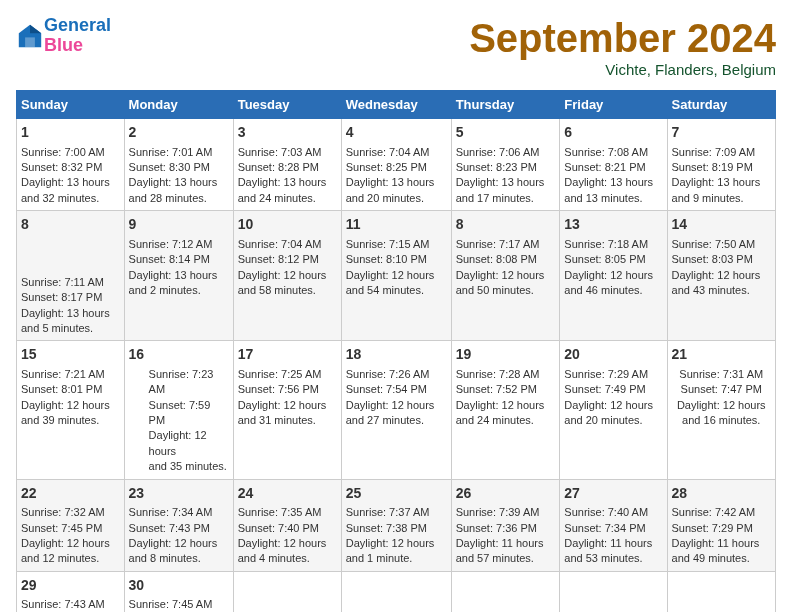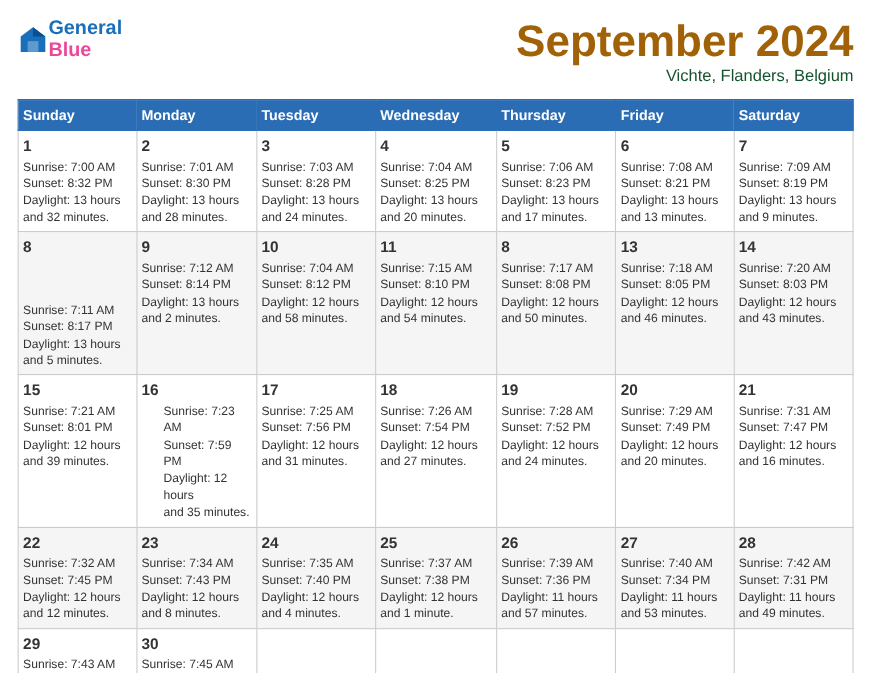--- a/index.html
+++ b/index.html
@@ -210,21 +210,21 @@
         </td>
         <td>
           <span class="day-num">13</span>
           <div class="day-info" style="white-space: pre-line;">Sunrise: 7:18 AM
 Sunset: 8:05 PM
 Daylight: 12 hours
 and 46 minutes.</div>
         </td>
         <td>
           <span class="day-num">14</span>
-          <div class="day-info" style="white-space: pre-line;">Sunrise: 7:20 AM
+          <div class="day-info" style="white-space: pre-line;">Sunrise: 7:50 AM
 Sunset: 8:03 PM
 Daylight: 12 hours
 and 43 minutes.</div>
         </td>
       </tr>
       <tr>
         <td>
           <span class="day-num">15</span>
           <div class="day-info" style="white-space: pre-line;">Sunrise: 7:21 AM
 Sunset: 8:01 PM
@@ -261,21 +261,21 @@
         </td>
         <td>
           <span class="day-num">20</span>
           <div class="day-info" style="white-space: pre-line;">Sunrise: 7:29 AM
 Sunset: 7:49 PM
 Daylight: 12 hours
 and 20 minutes.</div>
         </td>
         <td>
           <span class="day-num">21</span>
-          <div class="day-info" style="white-space: pre-line;">Sunrise: 7:31 AM
+          <div class="day-info" style="white-space: pre-line; text-align: center;">Sunrise: 7:31 AM
 Sunset: 7:47 PM
 Daylight: 12 hours
 and 16 minutes.</div>
         </td>
       </tr>
       <tr>
         <td>
           <span class="day-num">22</span>
           <div class="day-info" style="white-space: pre-line;">Sunrise: 7:32 AM
 Sunset: 7:45 PM
@@ -313,21 +313,21 @@
         <td>
           <span class="day-num">27</span>
           <div class="day-info" style="white-space: pre-line;">Sunrise: 7:40 AM
 Sunset: 7:34 PM
 Daylight: 11 hours
 and 53 minutes.</div>
         </td>
         <td>
           <span class="day-num">28</span>
           <div class="day-info" style="white-space: pre-line;">Sunrise: 7:42 AM
-Sunset: 7:31 PM
+Sunset: 7:29 PM
 Daylight: 11 hours
 and 49 minutes.</div>
         </td>
       </tr>
       <tr>
         <td>
           <span class="day-num">29</span>
           <div class="day-info" style="white-space: pre-line;">Sunrise: 7:43 AM
 Sunset: 7:29 PM
 Daylight: 11 hours

